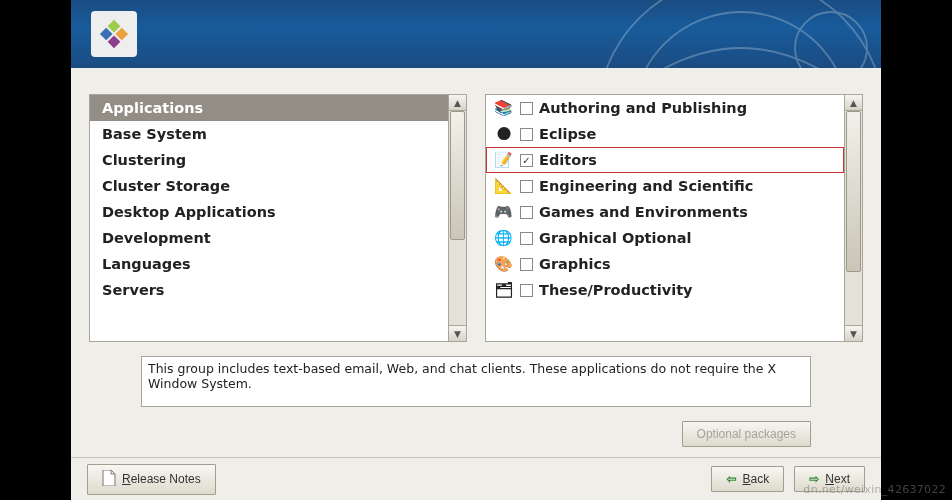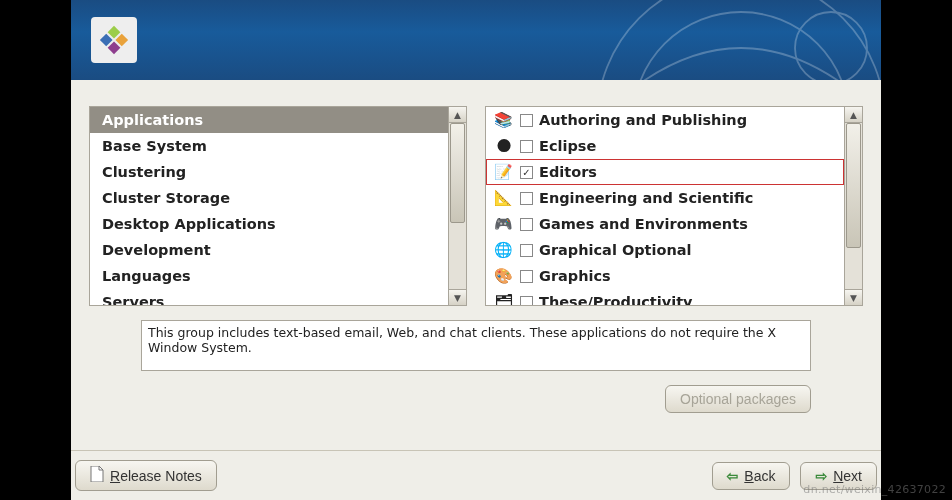--- a/index.html
+++ b/index.html
@@ -4,39 +4,39 @@
 <style>
   * { box-sizing: border-box; margin: 0; padding: 0; }
   html, body { width: 952px; height: 500px; font-family: "DejaVu Sans", "Liberation Sans", sans-serif; }
   body { background: #000; display: flex; align-items: stretch; justify-content: center; }
   .app { width: 810px; height: 500px; background: #efeee8; display: flex; flex-direction: column; }
   .header { height: 80px; background: linear-gradient(180deg,#1a4c82 0%, #185b9b 40%, #1a4c82 100%); position: relative; overflow: hidden; display: flex; align-items: center; padding-left: 20px; }
   .swirl { position: absolute; right: -40px; top: -60px; width: 360px; height: 360px; opacity: .25; }
   .logo { display: flex; align-items: center; gap: 12px; position: relative; z-index: 2; }
   .logo-text { color: #fff; font-size: 34px; font-weight: bold; font-style: italic; letter-spacing: 1px; }
   .content { flex: 1; padding: 26px 18px 10px 18px; display: flex; flex-direction: column; gap: 14px; }
-  .lists { display: flex; gap: 18px; height: 200px; }
+  .lists { display: flex; gap: 18px; height: 248px; }
   .pane { flex: 1; display: flex; }
   .listbox { flex: 1; background: #fff; border: 1px solid #a9a59a; overflow: hidden; }
   .scrollbar { width: 18px; background: #e4e1d8; border: 1px solid #a9a59a; border-left: none; display: flex; flex-direction: column; }
   .sb-btn { height: 16px; background: linear-gradient(#f6f5f0,#d6d2c6); border-bottom: 1px solid #a9a59a; display:flex; align-items:center; justify-content:center; font-size:9px; color:#555; }
   .sb-btn.bottom { border-bottom:none; border-top:1px solid #a9a59a; }
   .sb-track { flex:1; position:relative; }
   .sb-thumb { position:absolute; left:1px; right:1px; top:0; height:60%; background:linear-gradient(#f2f0e9,#c9c5b7); border:1px solid #9c988c; border-radius:2px; }
   .cat-item { padding: 5px 12px; font-size: 14.5px; font-weight: bold; color: #222; cursor: pointer; }
   .cat-item.selected { background: #928e85; color: #fff; }
   .pkg-item { display:flex; align-items:center; gap:6px; padding:3px 8px; font-size:14.5px; font-weight:bold; color:#222; cursor:pointer; }
   .pkg-item .ico { width:20px; height:20px; display:flex; align-items:center; justify-content:center; font-size:15px; }
   .pkg-item .cb { width:13px; height:13px; border:1px solid #888; background:#fff; display:flex; align-items:center; justify-content:center; font-size:10px; color:#333; flex-shrink:0; }
   .pkg-item.highlighted { outline:1px solid #c33; outline-offset:-1px; }
   .desc-box { margin: 0 52px; height: 51px; background:#fff; border:1px solid #a9a59a; padding:4px 6px; font-size:12.5px; color:#222; }
   .opt-row { display:flex; justify-content:flex-end; padding-right:52px; }
-  .btn { background:linear-gradient(#f7f6f1,#dedacd); border:1px solid #a19d90; border-radius:6px; padding:5px 14px; font-size:14px; color:#333; cursor:pointer; display:inline-flex; align-items:center; gap:6px; }
+  .btn { background:linear-gradient(#f7f6f1,#dedacd); border:1px solid #a19d90; border-radius:1px; padding:5px 14px; font-size:12px; color:#333; cursor:pointer; display:inline-flex; align-items:center; gap:6px; }
   .btn:disabled, .btn.disabled { color:#a7a498; cursor:default; }
-  .footer { height:50px; border-top:1px solid #c8c4b6; background:#efeee8; display:flex; align-items:center; padding:0 4px; gap:10px; }
+  .footer { height:50px; border-top:1px solid #c8c4b6; background:#efeee8; display:flex; align-items:center; padding:0 16px; gap:10px; }
   .footer .spacer { flex:1; }
   .u { text-decoration: underline; }
   .arrow-left { color:#3a8a3a; font-weight:bold; }
   .arrow-right { color:#3a8a3a; font-weight:bold; }
   .watermark { position:fixed; right:6px; bottom:4px; color:#777; font-size:11px; opacity:.55; letter-spacing:.3px; }
 </style>
 </head>
 <body>
 
 <div class="app">

